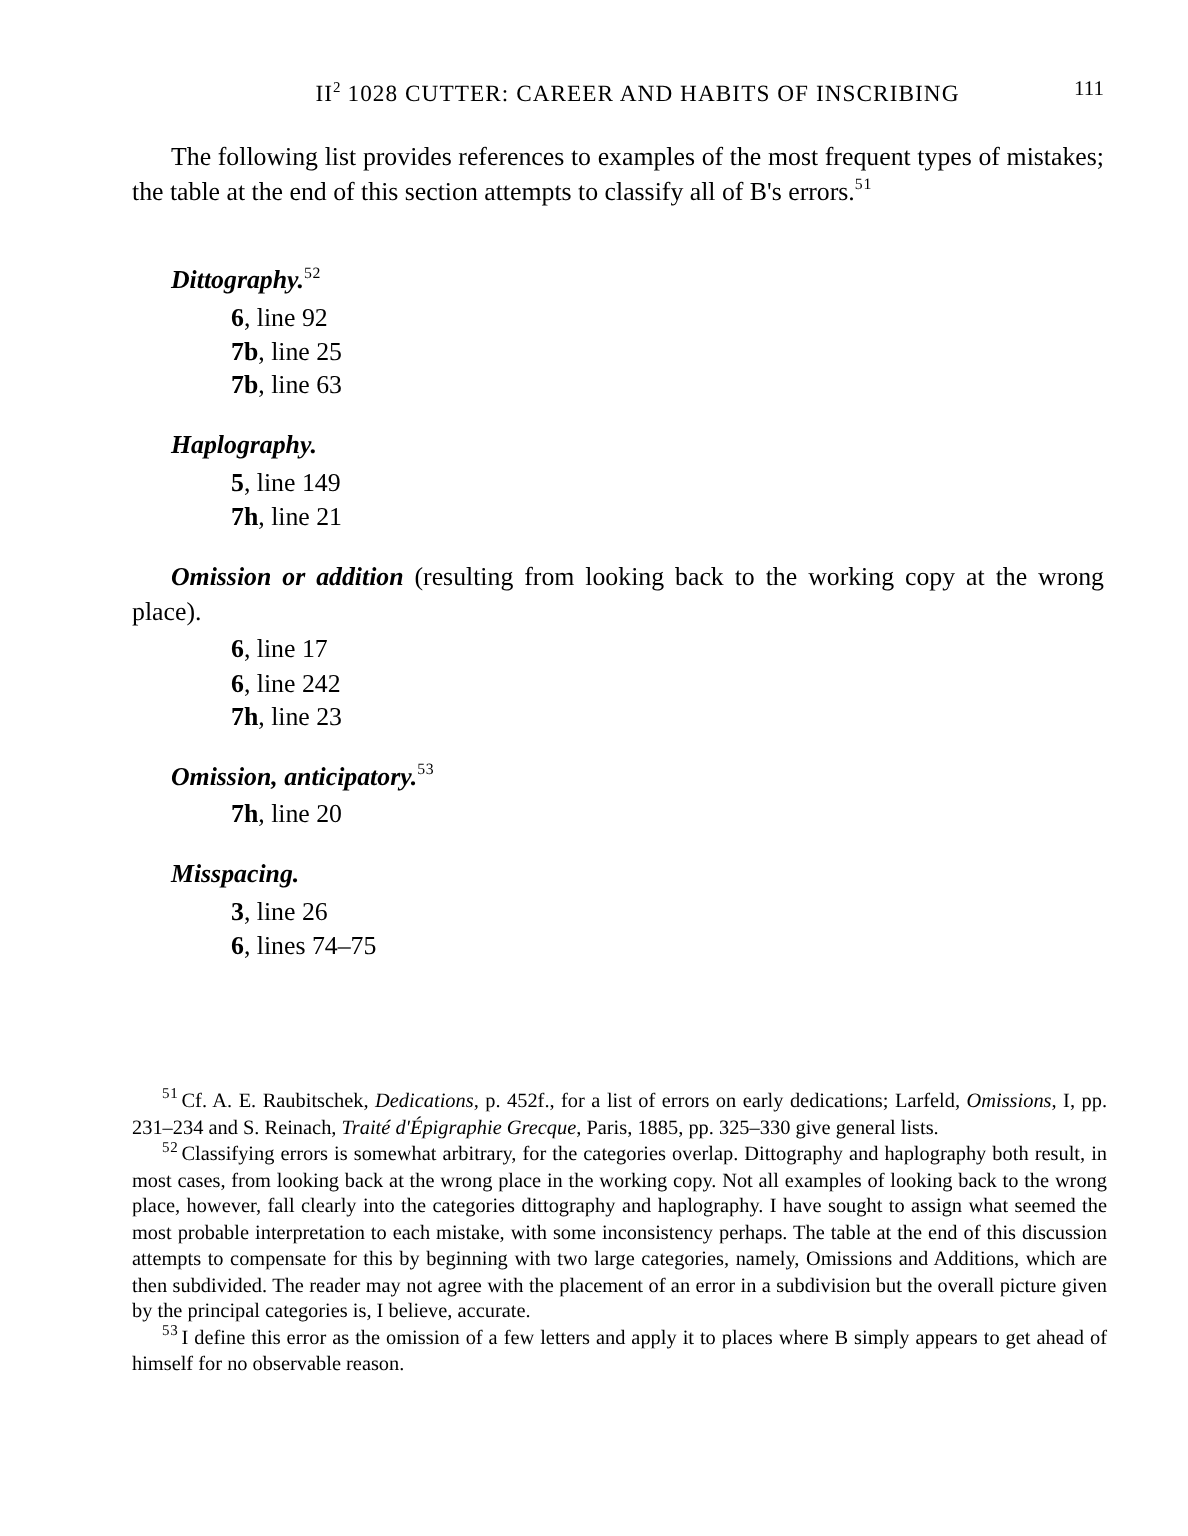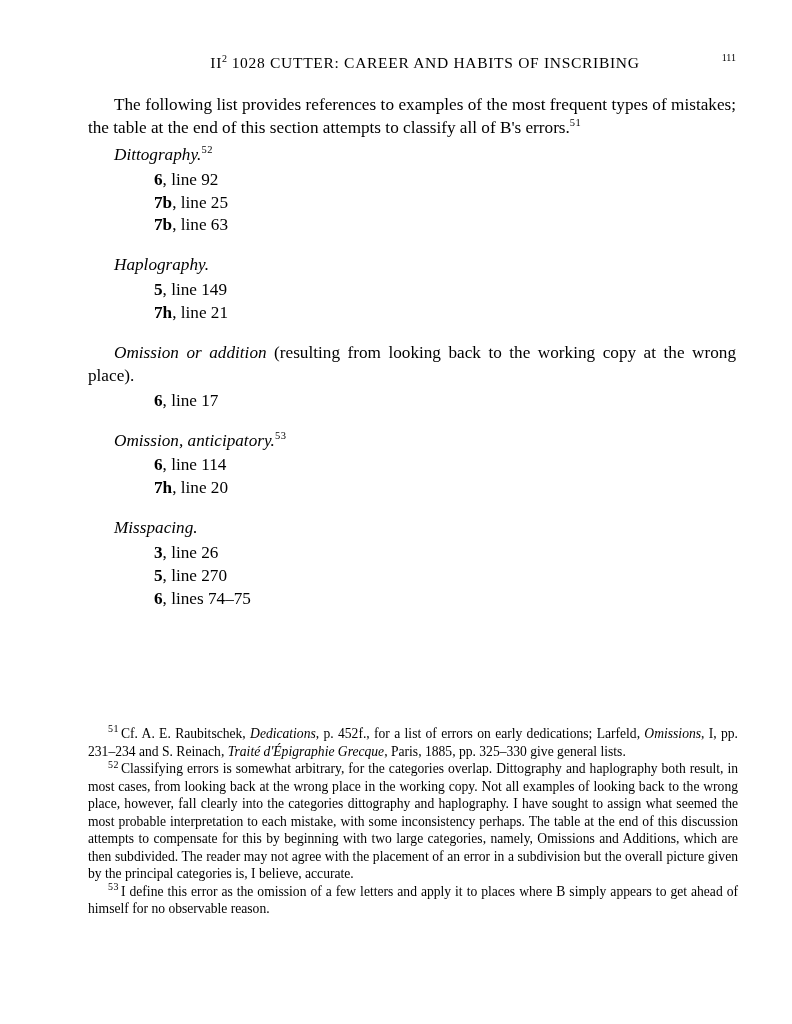--- a/index.html
+++ b/index.html
@@ -50,30 +50,30 @@
   }
   .running-head .rh-title .sup {
     font-size: 10px;
     vertical-align: super;
     letter-spacing: 0;
   }
   .running-head .rh-page {
     position: absolute;
     right: 0;
     top: 0;
-    font-size: 10px;
+    font-size: 14px;
     letter-spacing: 0;
   }
 
   
   p.body-par {
     font-size: 17.2px;
     line-height: 1.33;
     text-align: justify;
-    margin: 0 0 4px 0;
+    margin: 0 0 36px 0;
     text-indent: 26px;
   }
   sup.fn {
     font-size: 10.5px;
     vertical-align: super;
     line-height: 0;
     letter-spacing: 0.5px;
   }
 
   
@@ -82,20 +82,21 @@
   }
   .group-head {
     font-size: 17.2px;
     line-height: 1.33;
     text-indent: 26px;
     margin-bottom: 2px;
     text-align: justify;
   }
   .group-head .cat {
     font-style: italic;
+    font-weight: bold;
   }
   .group-head.wrapped {
     text-indent: 26px;
   }
   .entry {
     font-size: 17.2px;
     line-height: 1.33;
     padding-left: 66px;
   }
   .entry .num {
@@ -148,32 +149,32 @@
 
     <div class="group">
       <div class="group-head"><span class="cat">Haplography.</span><sup class="fn"></sup><span></span></div>
       <div class="entry"><span class="num">5</span><span>, line 149</span></div>
       <div class="entry"><span class="num">7h</span><span>, line 21</span></div>
     </div>
 
     <div class="group">
       <div class="group-head wrapped"><span class="cat">Omission or addition</span><sup class="fn"></sup><span> (resulting from looking back to the working copy at the wrong place).</span></div>
       <div class="entry"><span class="num">6</span><span>, line 17</span></div>
+      <div class="entry"><span class="num">6</span><span>, line 242</span></div>
+      <div class="entry"><span class="num">7h</span><span>, line 23</span></div>
     </div>
 
     <div class="group">
       <div class="group-head"><span class="cat">Omission, anticipatory.</span><sup class="fn">53</sup><span></span></div>
-      <div class="entry"><span class="num">6</span><span>, line 114</span></div>
       <div class="entry"><span class="num">7h</span><span>, line 20</span></div>
     </div>
 
     <div class="group">
       <div class="group-head"><span class="cat">Misspacing.</span><sup class="fn"></sup><span></span></div>
       <div class="entry"><span class="num">3</span><span>, line 26</span></div>
-      <div class="entry"><span class="num">5</span><span>, line 270</span></div>
       <div class="entry"><span class="num">6</span><span>, lines 74–75</span></div>
     </div>
 
   </div>
 
   <div class="footnotes">
 
     <p class="fnote"><span class="fn-mark">51</span><span>Cf. A. E. Raubitschek, </span><i>Dedications</i><span>, p. 452f., for a list of errors on early dedications; Larfeld, </span><i>Omissions</i><span>, I, pp. 231–234 and S. Reinach, </span><i>Traité d'Épigraphie Grecque</i><span>, Paris, 1885, pp. 325–330 give general lists.</span></p>
 
     <p class="fnote"><span class="fn-mark">52</span><span>Classifying errors is somewhat arbitrary, for the categories overlap. Dittography and haplography both result, in most cases, from looking back at the wrong place in the working copy. Not all examples of looking back to the wrong place, however, fall clearly into the categories dittography and haplography. I have sought to assign what seemed the most probable interpretation to each mistake, with some inconsistency perhaps. The table at the end of this discussion attempts to compensate for this by beginning with two large categories, namely, Omissions and Additions, which are then subdivided. The reader may not agree with the placement of an error in a subdivision but the overall picture given by the principal categories is, I believe, accurate.</span></p>

